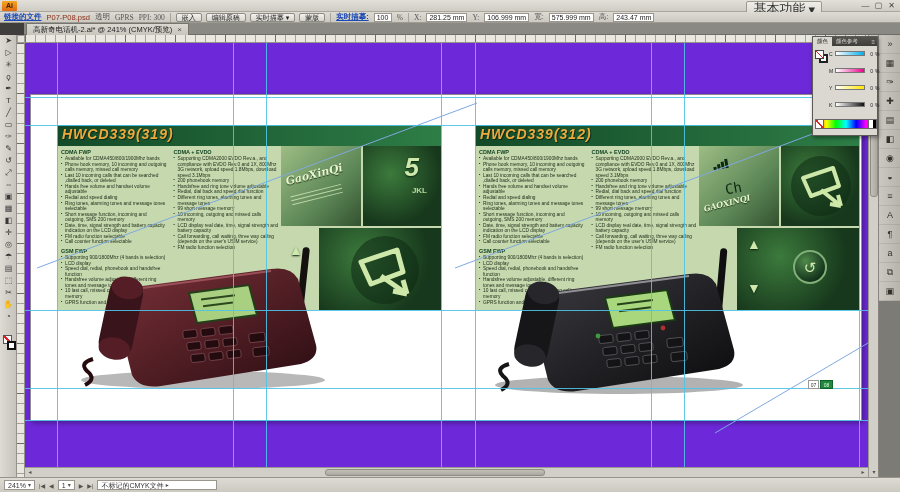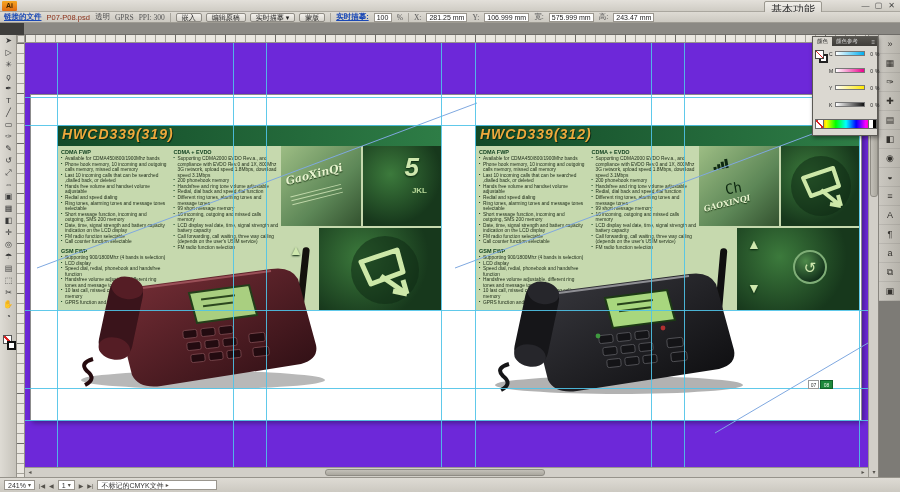--- a/index.html
+++ b/index.html
@@ -9,22 +9,22 @@
   .abs { position:absolute; }
 
   
   #menubar { left:0; top:0; width:900px; height:12px;
     background:linear-gradient(#e3e0da,#cfccc4); border-bottom:1px solid #aaa79f;
     display:flex; align-items:center; font-size:8px; color:#222; }
   #app-icon { width:15px; height:10px; margin:0 5px 0 2px; background:linear-gradient(#f5a623,#e06910);
     color:#3a2000; font-weight:bold; font-size:7px; text-align:center; line-height:10px; border-radius:1px; }
   .menu-item { padding:0 5px; white-space:nowrap; }
   #workspace-btn { position:absolute; right:78px; top:1px; height:16px; padding:0 6px;
-    font-size:11px; color:#333; border:1px solid #9b988f; border-radius:2px;
-    background:linear-gradient(#f0eee9,#d8d5ce); display:flex; gap:3px; align-items:center;flex-direction:column; }
+    font-size:13px; color:#333; border:1px solid #9b988f; border-radius:2px;
+    background:linear-gradient(#f0eee9,#d8d5ce); display:flex; gap:3px; align-items:center; }
   #win-controls { position:absolute; right:2px; top:0; display:flex; }
   #win-controls span { width:13px; height:11px; font-size:8px; text-align:center; line-height:11px; color:#444; }
 
   #controlbar { left:0; top:12px; width:900px; height:11px;
     background:linear-gradient(#dedbd4,#ccc9c1); border-bottom:1px solid #9e9b93;
     display:flex; align-items:center; font-size:7.5px; color:#333; padding-left:4px; gap:5px; white-space:nowrap; }
   .cb-link { color:#1b49b5; font-weight:bold;text-decoration:underline; }
   .cb-file { color:#8b2f18; }
   .cb-dim  { color:#555;font-family:Liberation Serif, serif; }
   .cb-btn { height:9px; padding:0 5px; font-size:7px; line-height:8px; color:#222;
@@ -204,20 +204,24 @@
   <span class="cb-dim">Y:</span>
   <span class="cb-field">106.999 mm</span>
   <span class="cb-dim">宽:</span>
   <span class="cb-field">575.999 mm</span>
   <span class="cb-dim">高:</span>
   <span class="cb-field">243.47 mm</span>
 </div>
 
 <div id="tabbar" class="abs">
   <div id="tab-corner"></div>
+  <div id="doc-tab">
+    <span>高新奇电话机-2.ai* @ 241% (CMYK/预览)</span>
+    <span class="tab-close">×</span>
+  </div>
 </div>
 
 <div id="toolbar" class="abs">
   <div>
       <div class="tool">➤</div>
       <div class="tool">▷</div>
       <div class="tool">✳</div>
       <div class="tool">ϙ</div>
       <div class="tool">✒</div>
       <div class="tool">T</div>

